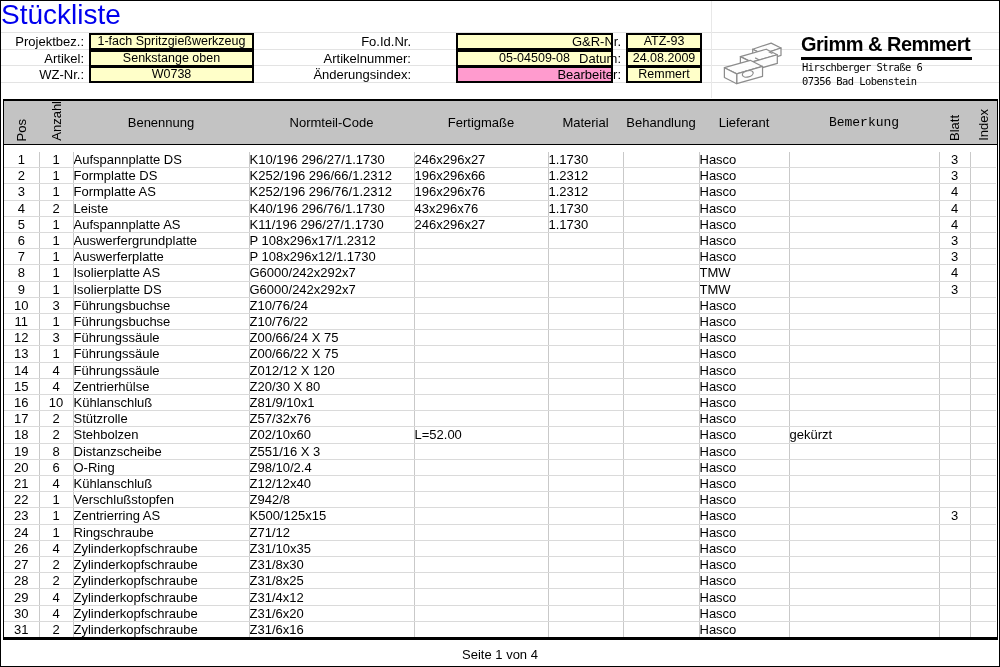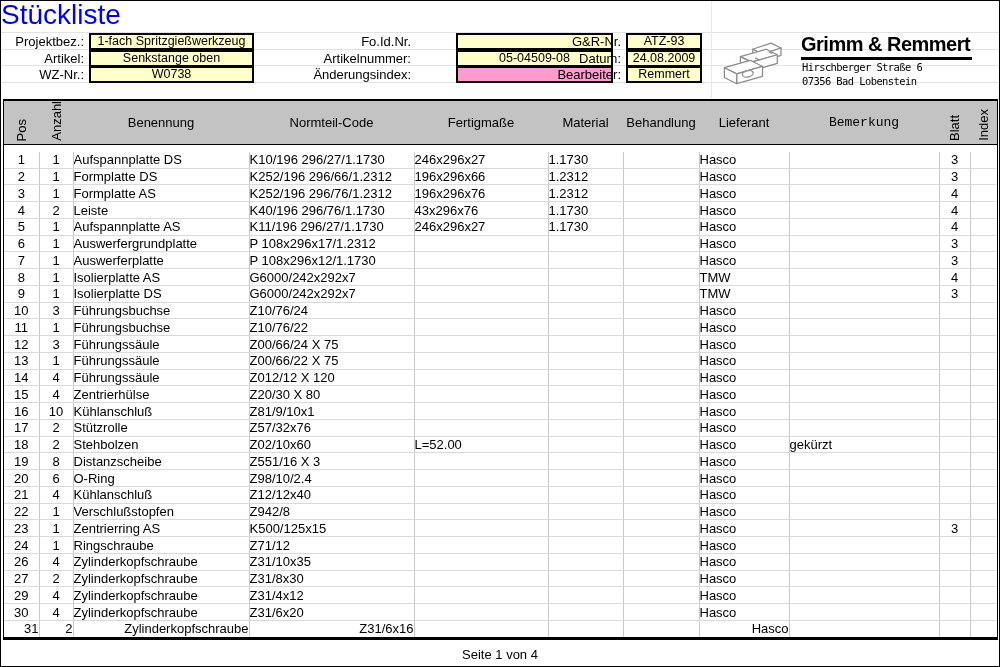--- a/index.html
+++ b/index.html
@@ -59,21 +59,21 @@
   .w5{width:75px;}.w6{width:76px;}.w7{width:90px;}.w8{width:150px;font-family:Liberation Mono, monospace;}.w9{width:31px;}.w10{width:26px;}
 
   .spacer{height:7px;background:#fff;}
 
   table.parts{border-collapse:collapse;table-layout:fixed;width:992px;height:485px;font-size:13px;}
   table.parts td{
     padding:0;white-space:nowrap;overflow:hidden;vertical-align:middle;
     border-right:1px solid #c9c9c9;border-bottom:1px solid #dadada;line-height:1;
   }
   table.parts td:last-child{border-right:none;}
-  table.parts tr:last-child td{border-bottom:none;text-align:right;}
+  table.parts tr:last-child td{border-bottom:none;}
   td.al-c{text-align:center;}
   td.al-l{text-align:left;padding-left:5px;}
   td.al-bem{text-align:left;padding-left:19px;}
 
   .footer{position:absolute;left:0;top:646px;width:100%;text-align:center;font-size:13px;}
 </style>
 </head>
 <body>
 
 <div class="page">
@@ -499,20 +499,33 @@
             <td class="al-l">Z31/8x30</td>
             <td class="al-l"></td>
             <td class="al-l"></td>
             <td class="al-l"></td>
             <td class="al-l">Hasco</td>
             <td class="al-bem"></td>
             <td class="al-c"></td>
             <td class="al-c"></td>
           </tr>
           <tr>
+            <td class="al-c">28</td>
+            <td class="al-c">2</td>
+            <td class="al-l">Zylinderkopfschraube</td>
+            <td class="al-l">Z31/8x25</td>
+            <td class="al-l"></td>
+            <td class="al-l"></td>
+            <td class="al-l"></td>
+            <td class="al-l">Hasco</td>
+            <td class="al-bem"></td>
+            <td class="al-c"></td>
+            <td class="al-c"></td>
+          </tr>
+          <tr>
             <td class="al-c">29</td>
             <td class="al-c">4</td>
             <td class="al-l">Zylinderkopfschraube</td>
             <td class="al-l">Z31/4x12</td>
             <td class="al-l"></td>
             <td class="al-l"></td>
             <td class="al-l"></td>
             <td class="al-l">Hasco</td>
             <td class="al-bem"></td>
             <td class="al-c"></td>

